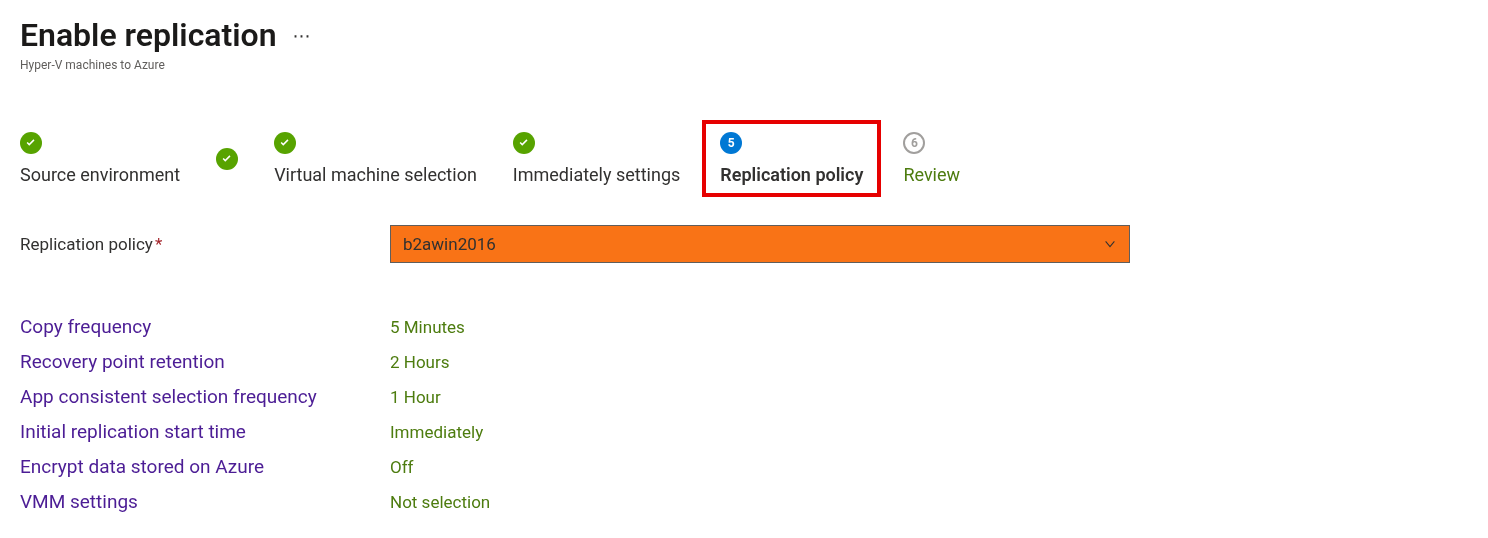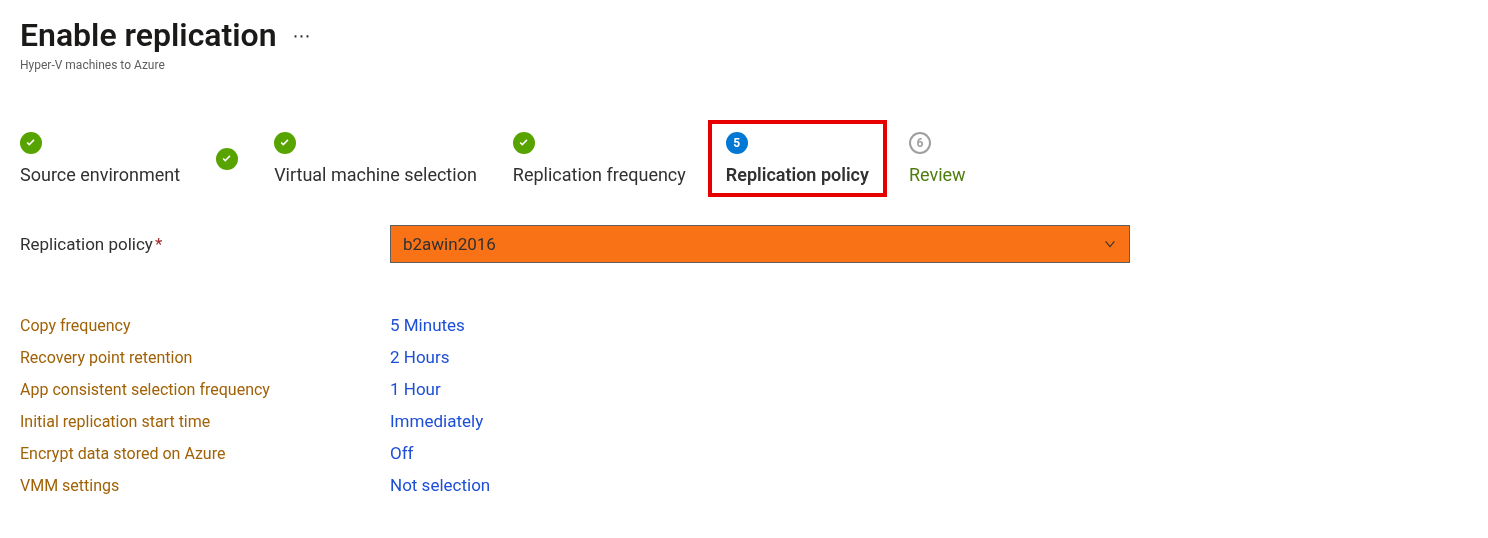--- a/index.html
+++ b/index.html
@@ -40,22 +40,22 @@
     .req { color: #a4262c; margin-left: 2px; }
     .dropdown {
       width: 740px; height: 38px; border: 1px solid #605e5c; background: #f97316;
       display: flex; align-items: center; justify-content: space-between;
       padding: 0 12px; font-size: 17px; cursor: pointer;
     }
     .chevron { width: 14px; height: 14px; }
     
     .details { margin-top: 52px; }
     .detail-row { display: flex; align-items: center; margin-bottom: 12px; }
-    .detail-label { width: 370px; font-size: 16px; color: #a16207; }
-    .detail-value { font-size: 17px; color: #1d4ed8; }
+    .detail-label { width: 370px; font-size: 19px; color: #4c1d95; }
+    .detail-value { font-size: 17px; color: #4d7c0f; }
   </style>
 </head>
 <body>
 
 <div class="header">
   <h1 class="page-title">Enable replication</h1>
   <span class="more-dots">⋯</span>
 </div>
 <div class="subtitle">Hyper-V machines to Azure</div>
 
@@ -82,21 +82,21 @@
         </svg>
     </span>
     <span class="step-label">Virtual machine selection</span>
   </div>
   <div class="step">
     <span class="check-icon">
       <svg viewBox="0 0 16 16">
           <path d="M6 11L3 8l1.2-1.2L6 8.6l4.8-4.8L12 5l-6 6z" fill="#fff"></path>
         </svg>
     </span>
-    <span class="step-label">Replication frequency</span>
+    <span class="step-label">Immediately settings</span>
   </div>
   <div class="step highlight">
     <span class="num-badge">5</span>
     <span class="step-label current">Replication policy</span>
   </div>
   <div class="step">
     <span class="num-badge inactive">6</span>
     <span class="step-label inactive">Review</span>
   </div>
 </div>

